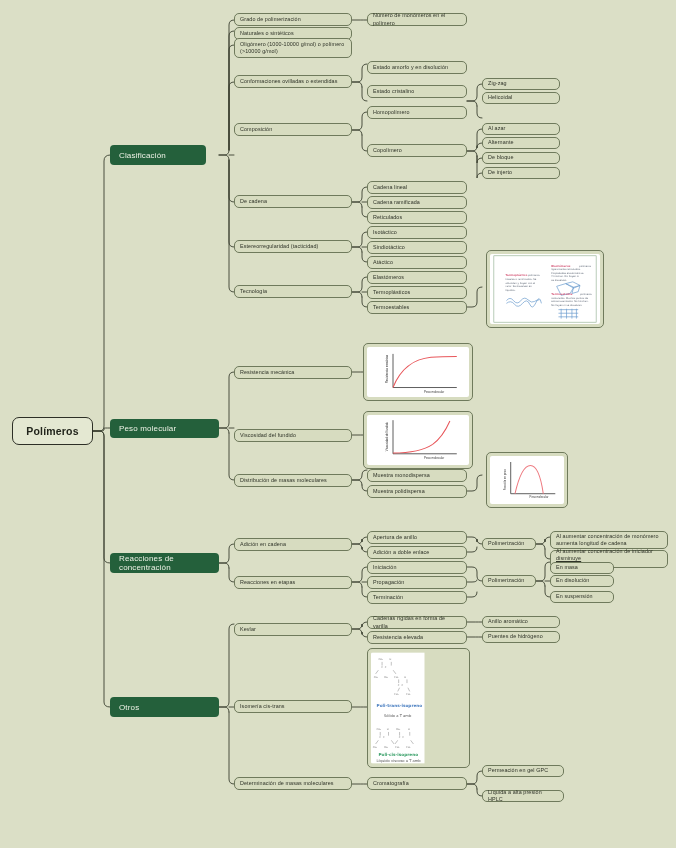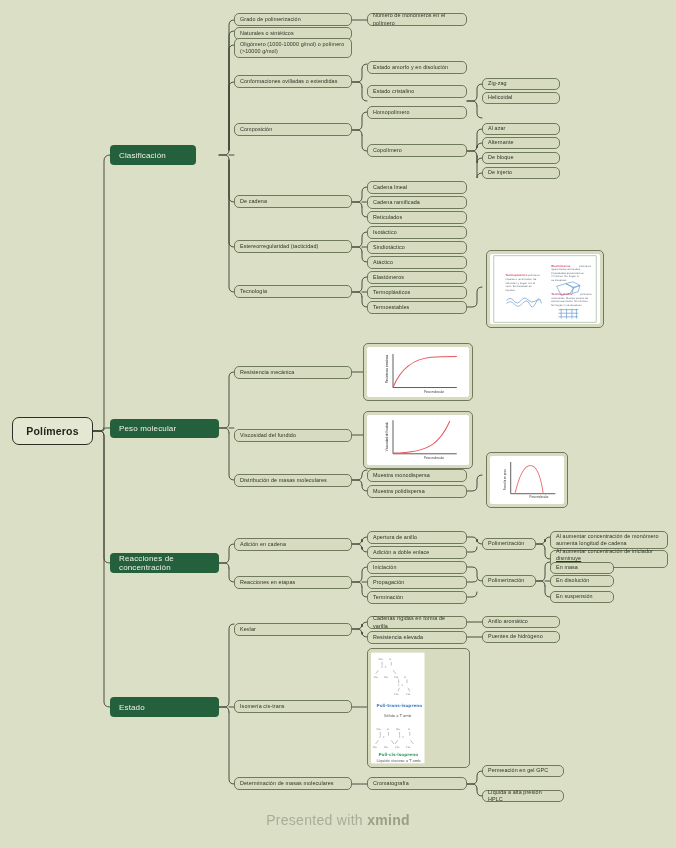--- a/index.html
+++ b/index.html
@@ -202,34 +202,34 @@
       <path d="M467 784 L472 784 Q477 784 477 779 L477 776 Q477 771 482 771"></path>
       <path d="M477 789 L477 791 Q477 796 482 796"></path>
       <path d="M467 784 L472 784 Q477 784 477 789"></path>
     </g>
   </svg>
 
   <div class="node root" style="left:12px;top:417px;width:81px;height:28px;">
     <span>Polímeros</span>
   </div>
 
-  <div class="node branch" style="left:110px;top:145px;width:86px;height:20px;">
+  <div class="node branch" style="left:110px;top:145px;width:96px;height:20px;">
     <span>Clasificación</span>
   </div>
 
   <div class="node branch" style="left:110px;top:419px;width:109px;height:19px;">
     <span>Peso molecular</span>
   </div>
 
   <div class="node branch" style="left:110px;top:553px;width:109px;height:20px;">
     <span>Reacciones de concentración</span>
   </div>
 
   <div class="node branch" style="left:110px;top:697px;width:109px;height:20px;">
-    <span>Estado</span>
+    <span>Otros</span>
   </div>
 
   <div class="node leaf" style="left:234px;top:13px;width:118px;height:13px;">
     <span>Grado de polimerización</span>
   </div>
   <div class="node leaf" style="left:234px;top:27px;width:118px;height:13px;">
     <span>Naturales o sintéticos</span>
   </div>
   <div class="node leaf two-line" style="left:234px;top:38px;width:118px;height:20px;">
     <span>Oligómero (1000-10000 g/mol) o polímero (&gt;10000 g/mol)</span>
@@ -525,17 +525,14 @@
           <text x="14" y="103" font-size="2.6" fill="#777" stroke="none">CH₂</text>
           <text x="26" y="103" font-size="2.6" fill="#777" stroke="none">CH₂</text>
           <text x="38" y="103" font-size="2.6" fill="#777" stroke="none">CH₂</text>
         </g>
         <text x="8" y="112" font-size="4.6" font-weight="bold" fill="#3aa06a" font-family="DejaVu Sans, sans-serif">Poli-cis-isopreno</text>
         <text x="6" y="119" font-size="4" fill="#555" font-family="DejaVu Sans, sans-serif">Líquido viscoso a T amb</text>
       </svg>
     </div>
   </div>
 
-  <div id="footer">
-    <span>Presented with </span><b>xmind</b>
-  </div>
 
 </div>
 
 </body></html>

